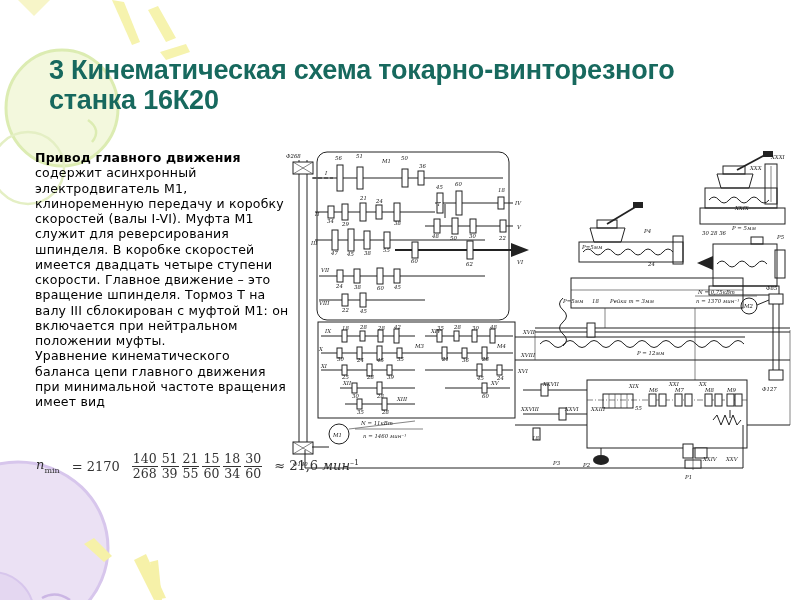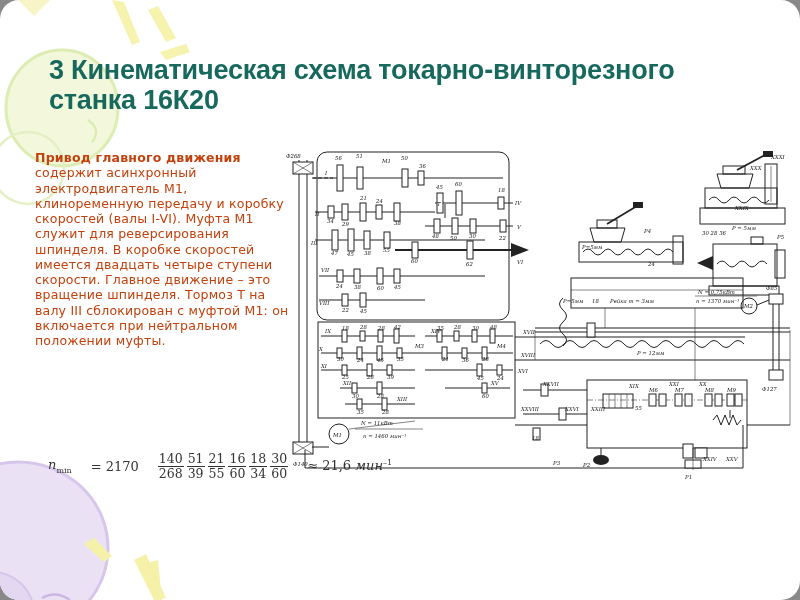--- a/index.html
+++ b/index.html
@@ -1,26 +1,26 @@
 <!DOCTYPE html>
 <html><head>
 <meta charset="utf-8">
 <style>
   html,body{margin:0;padding:0;background:#888;}
   .slide{position:relative;width:800px;height:600px;background:#ffffff;overflow:hidden;
-         font-family:"DejaVu Sans",sans-serif;border-radius:19px;}
+         font-family:"DejaVu Sans",sans-serif;}
   .deco{position:absolute;left:0;top:0;width:800px;height:600px;pointer-events:none;}
   .title{position:absolute;left:49px;top:55px;width:670px;
          font-family:"Liberation Sans",sans-serif;font-weight:700;
          font-size:27px;line-height:1.12;color:#17695e;letter-spacing:-0.2px;}
   .bodytext{position:absolute;left:35px;top:150px;width:254px;
-            font-size:12.5px;line-height:1.22;color:#c2410c;letter-spacing:0.2px;}
+            font-size:12.5px;line-height:1.22;color:#000000;letter-spacing:0.2px;}
   .bodytext p{margin:0;}
   .bodytext b{font-weight:700;}
-  .formula{position:absolute;left:48px;top:452px;display:flex;align-items:center;gap:19px;
+  .formula{position:absolute;left:36px;top:452px;display:flex;align-items:center;gap:12px;
            font-family:"DejaVu Serif",serif;font-size:13px;color:#333;}
   .f-var{font-style:italic;}
   .f-var sub{font-size:8px;font-style:normal;}
   .frac{display:inline-flex;flex-direction:column;align-items:center;line-height:1.08;
         font-size:12.5px;}
   .frac .num{border-bottom:1px solid #333;padding:0 1px;}
   .f-res i{font-style:italic;}
   .f-res sup{font-size:8px;}
   .diagram{position:absolute;left:285px;top:148px;width:515px;height:345px;}
   .diagram svg{width:100%;height:100%;}
@@ -57,40 +57,41 @@
       <polygon points="84,544 94,538 112,556 104,562"></polygon>
       <polygon points="134,560 146,554 166,598 154,600"></polygon>
       <polygon points="150,562 158,560 162,600 156,600"></polygon>
     </g>
   </svg>
 
   <div class="title">3 Кинематическая схема токарно-винторезного станка 16К20</div>
 
   <div class="bodytext">
     <p><b>Привод главного движения</b><span> содержит асинхронный электродвигатель М1, клиноременную передачу и коробку скоростей (валы I-VI). Муфта М1 служит для реверсирования шпинделя. В коробке скоростей имеется двадцать четыре ступени скорости. Главное движение – это вращение шпинделя. Тормоз Т на валу III сблокирован с муфтой М1: он включается при нейтральном положении муфты.</span></p>
+    <p>Уравнение кинематического баланса цепи главного движения при минимальной частоте вращения имеет вид</p>
   </div>
 
   <div class="formula">
     <span class="f-var"><span>n</span><sub>min</sub></span>
     <span>= 2170</span>
     <span id="formula-fractions" style="display: inline-flex; gap: 3px; align-items: flex-end;">
         <span class="frac">
           <span class="num">140</span>
           <span class="den">268</span>
         </span>
         <span class="frac">
           <span class="num">51</span>
           <span class="den">39</span>
         </span>
         <span class="frac">
           <span class="num">21</span>
           <span class="den">55</span>
         </span>
         <span class="frac">
-          <span class="num">16</span>
+          <span class="num">15</span>
           <span class="den">60</span>
         </span>
         <span class="frac">
           <span class="num">18</span>
           <span class="den">34</span>
         </span>
         <span class="frac">
           <span class="num">30</span>
           <span class="den">60</span>
         </span>

